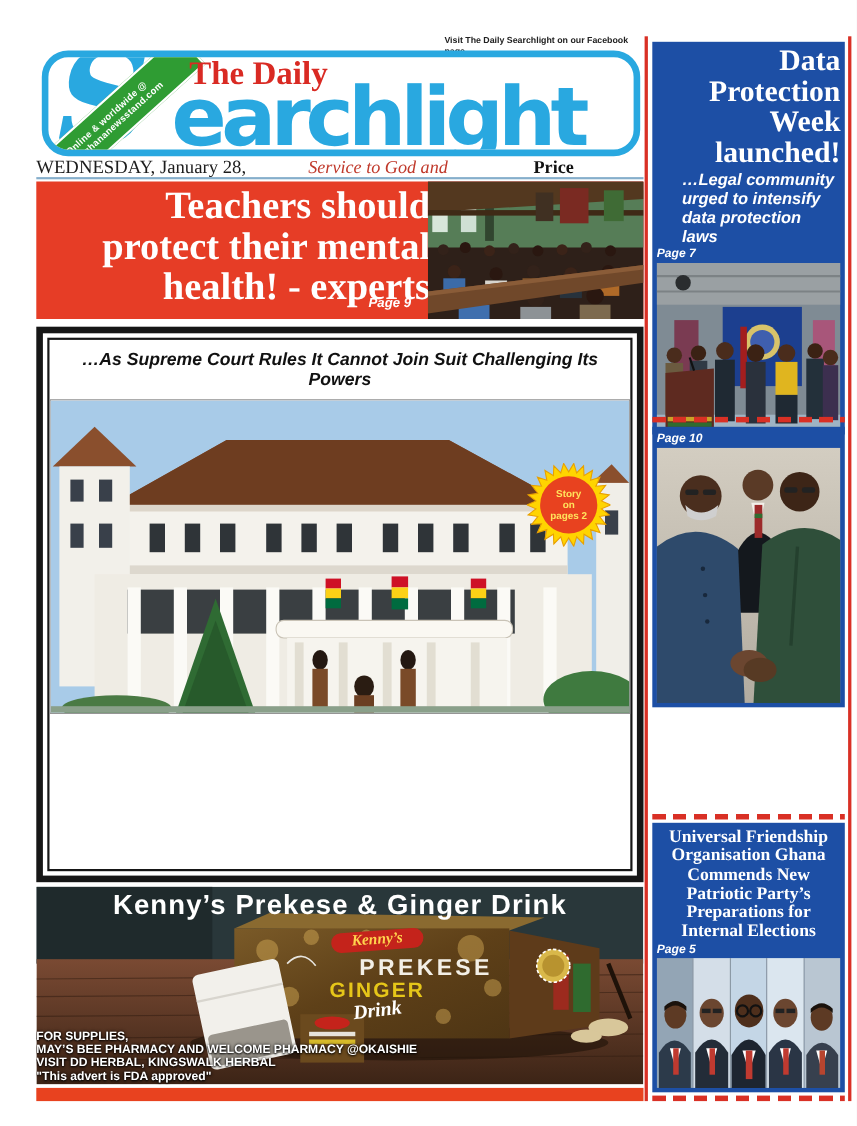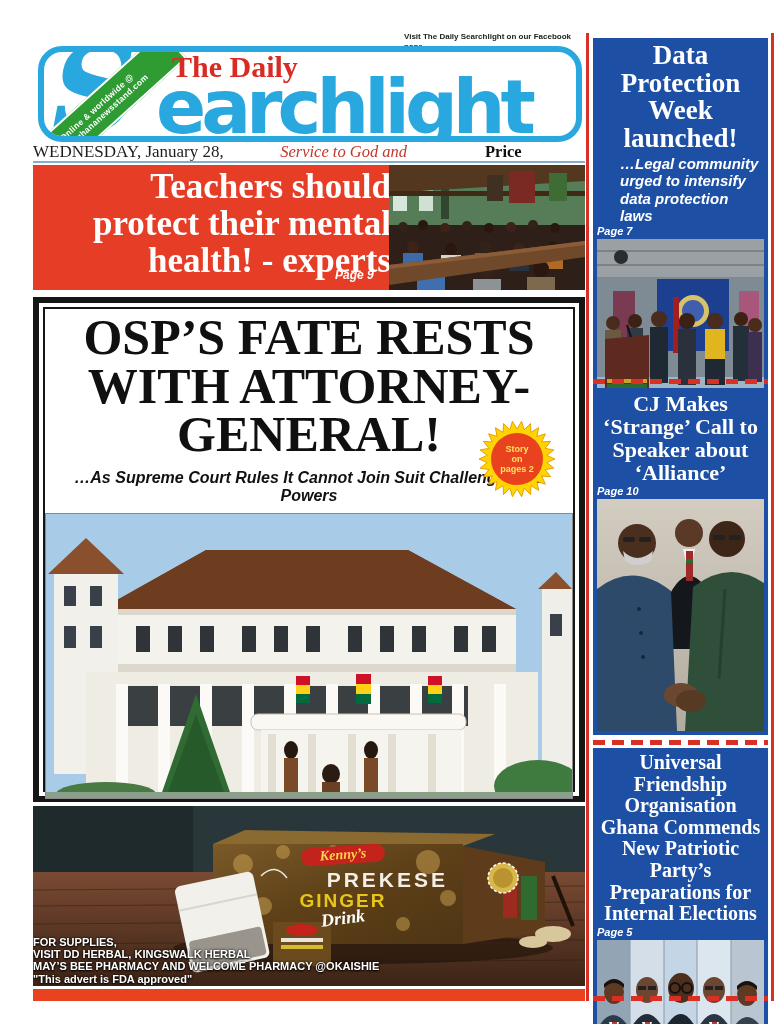--- a/index.html
+++ b/index.html
@@ -64,23 +64,23 @@
   .ad-info{position:absolute;left:0;bottom:1px;width:100%;text-align:left;color:#fff;
            font:bold 11px/1.12 "Liberation Sans",sans-serif;text-shadow:0 1px 2px #000,0 0 3px #000;}
   .ad-bar{left:33px;top:989px;width:552px;height:12px;background:var(--bottom-bar,#e8421f);}
 
   
   .vrule{top:33px;width:3px;height:968px;background:var(--rule-red,#d93025);}
   .vrule-left{left:586px;} .vrule-right{left:771px;}
   .sb-box{position:absolute;left:593px;width:175px;background:var(--sidebar-blue,#1d4fa5);
           color:#fff;padding:4px;box-sizing:border-box;}
   .sb-head{font-weight:bold;font-family:"Liberation Serif",serif;text-align:center;}
-  .sb1 .sb-head{font-size:27px;line-height:1.02;}
+  .sb1 .sb-head{font-size:27px;line-height:1.02;text-align:right;}
   .sb2 .sb-head{font-size:22px;line-height:1.05;}
-  .sb3 .sb-head{font-size:20px;line-height:1.08;}
+  .sb3 .sb-head{font-size:16px;line-height:1.08;}
   .sb-sub{font:bold italic 15px/1.15 "Liberation Sans",sans-serif;padding:3px 1px 0 1px;margin-left:22px;}
   .sb-page{font:bold italic 11px "Liberation Sans",sans-serif;padding:1px 5px 2px 0;}
   .sb-photo{display:block;width:167px;}
   .sb1{top:38px;} .sb2{top:388px;} .sb3{top:748px;}
   .dash{position:absolute;left:593px;width:175px;height:5px;
         background:repeating-linear-gradient(90deg,var(--rule-red,#d93025) 0 12px,transparent 12px 19px);}
   .dash1{top:379px;} .dash2{top:740px;} .dash3{top:996px;}
 </style>
 </head>
 <body>
@@ -147,25 +147,20 @@
         <rect x="84" y="114" width="28" height="11" fill="#8d9296"></rect>
       <circle cx="152" cy="104" r="8" fill="#2a1710"></circle>
         <rect x="138" y="112" width="28" height="13" fill="#7d6a4e"></rect>
       <polygon points="0,100 196,76 196,92 0,120" fill="#70482a"></polygon>
       <polygon points="0,100 196,76 196,80 0,104" fill="#8a5c38"></polygon>
     </svg>
   </div>
 
   <div class="abs lead-box">
     <div class="lead-inner">
-      <div class="lead-headline">
-        <span>OSP’S FATE RESTS</span>
-        <span>WITH ATTORNEY-</span>
-        <span>GENERAL!</span>
-      </div>
       <svg class="starburst" viewBox="0 0 76 76">
         <polygon id="starburst-poly" fill="#ffd400" stroke="#e8a000" stroke-width="1" points="76.0,38.0 67.8,41.6 74.9,47.1 66.1,48.6 71.6,55.7 62.7,55.0 66.4,63.2 57.9,60.5 59.6,69.3 51.9,64.6 51.5,73.5 45.2,67.1 42.6,75.7 38.0,68.0 33.4,75.7 30.8,67.1 24.5,73.5 24.1,64.6 16.4,69.3 18.1,60.5 9.6,63.2 13.3,55.0 4.4,55.7 9.9,48.6 1.1,47.1 8.2,41.6 0.0,38.0 8.2,34.4 1.1,28.9 9.9,27.4 4.4,20.3 13.3,21.0 9.6,12.8 18.1,15.5 16.4,6.7 24.1,11.4 24.5,2.5 30.8,8.9 33.4,0.3 38.0,8.0 42.6,0.3 45.2,8.9 51.5,2.5 51.9,11.4 59.6,6.7 57.9,15.5 66.4,12.8 62.7,21.0 71.6,20.3 66.1,27.4 74.9,28.9 67.8,34.4"></polygon>
         <circle cx="38" cy="38" r="26" fill="#e8421f"></circle>
         <text x="38" y="31" text-anchor="middle" font-family="Liberation Sans, sans-serif" font-size="9" font-weight="bold" fill="#ffe35c">Story</text>
         <text x="38" y="41" text-anchor="middle" font-family="Liberation Sans, sans-serif" font-size="9" font-weight="bold" fill="#ffe35c">on</text>
         <text x="38" y="51" text-anchor="middle" font-family="Liberation Sans, sans-serif" font-size="9" font-weight="bold" fill="#ffe35c">pages 2</text>
       </svg>
       <div class="lead-subhead">…As Supreme Court Rules It Cannot Join Suit Challenging Its Powers</div>
       <svg class="lead-photo" viewBox="0 0 526 284">
         <rect width="526" height="284" fill="#a8cbe8"></rect>
@@ -288,28 +283,29 @@
       <rect x="240" y="116" width="58" height="44" fill="#6b4a1e"></rect>
       <ellipse cx="269" cy="124" rx="16" ry="6" fill="#c4231b"></ellipse>
       <rect x="248" y="132" width="42" height="4" fill="#e8e4da"></rect>
       <rect x="248" y="139" width="42" height="4" fill="#d8bb2a"></rect>
       <g fill="#d8c79a">
           <ellipse cx="520" cy="128" rx="18" ry="8"></ellipse>
           <ellipse cx="500" cy="136" rx="14" ry="6"></ellipse>
         </g>
       <line x1="520" y1="70" x2="540" y2="120" stroke="#1e1209" stroke-width="4"></line>
     </svg>
+    <div class="ad-title">Kenny’s Prekese &amp; Ginger Drink</div>
     <div class="ad-brand">Kenny’s</div>
     <div class="ad-l1">PREKESE</div>
     <div class="ad-l2">GINGER</div>
     <div class="ad-l3">Drink</div>
     <div class="ad-info">
       <div>FOR SUPPLIES,</div>
+      <div>MAY’S BEE PHARMACY AND WELCOME PHARMACY @OKAISHIE</div>
       <div>VISIT DD HERBAL, KINGSWALK HERBAL</div>
-      <div>MAY’S BEE PHARMACY AND WELCOME PHARMACY @OKAISHIE</div>
       <div>"This advert is FDA approved"</div>
     </div>
   </div>
   <div class="abs ad-bar"></div>
 
   <div class="abs vrule vrule-left"></div>
   <div class="abs vrule vrule-right"></div>
 
   <div class="sb-box sb1">
     <div class="sb-head">Data Protection Week launched!</div>
@@ -345,21 +341,20 @@
         <rect x="151" y="93" width="14" height="50" fill="#3c2f4f"></rect>
       <polygon points="8,100 52,96 52,150 8,152" fill="#5e2a20"></polygon>
       <rect x="10" y="140" width="40" height="4" fill="#c9a227"></rect>
         <rect x="10" y="145" width="40" height="4" fill="#2f6b2f"></rect>
       <line x1="30" y1="86" x2="34" y2="98" stroke="#111" stroke-width="2"></line>
     </svg>
   </div>
   <div class="dash dash1"></div>
 
   <div class="sb-box sb2">
-    <div class="sb-head">CJ Makes ‘Strange’ Call to Speaker about ‘Alliance’</div>
     <div class="sb-page">Page 10</div>
     <svg class="sb-photo" viewBox="0 0 167 232">
       <defs>
         <linearGradient id="hsbg" x1="0" y1="0" x2="0" y2="1">
           <stop offset="0" stop-color="#d3cdc1"></stop>
             <stop offset="1" stop-color="#b2aca0"></stop>
         </linearGradient>
       </defs>
       <rect width="167" height="232" fill="url(#hsbg)"></rect>
       <g>

